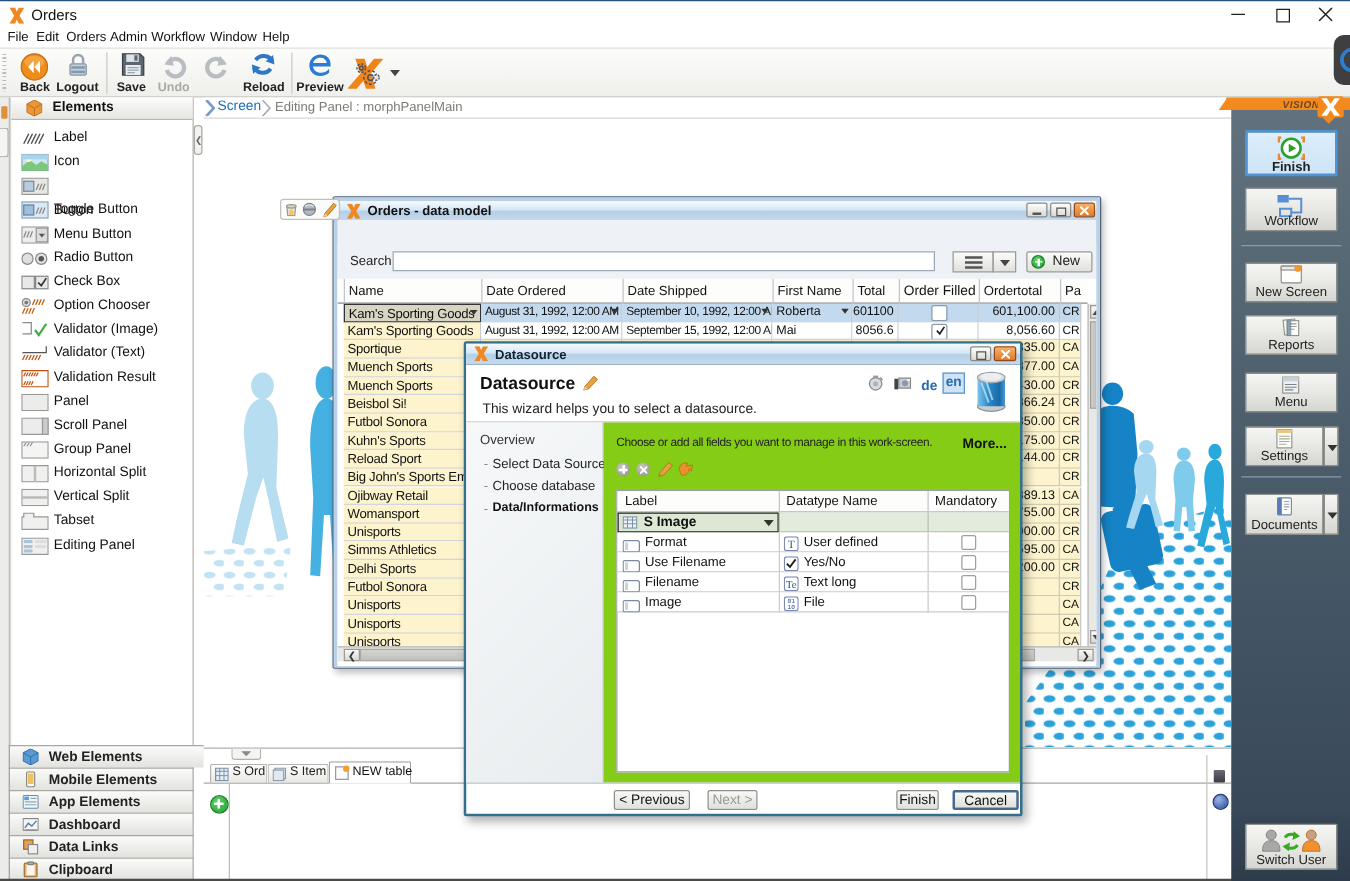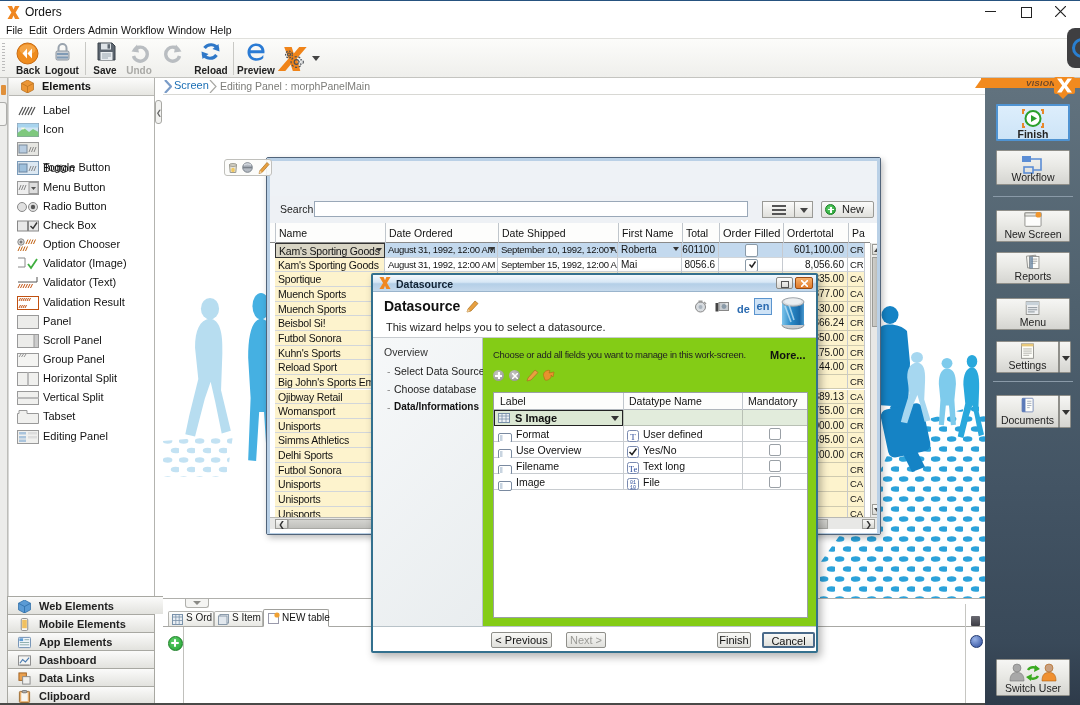--- a/index.html
+++ b/index.html
@@ -446,20 +446,37 @@
 <div class="abs" style="left:1057px;top:93px;width:0;height:0;border-top:6px solid #f28a1e;border-left:6px solid transparent;border-right:6px solid transparent;"></div>
 <svg class="abs" style="left:1056px;top:78px;" width="17" height="15" viewBox="0 0 17 15">
       <path d="M1 0.5 L5.5 0.5 L8.5 5 L11.5 0.5 L16 0.5 L10.8 7.5 L16 14.5 L11.5 14.5 L8.5 10 L5.5 14.5 L1 14.5 L6.2 7.5 Z" fill="#fff"></path>
     </svg>
 <div class="abs" style="left:1067px;top:28px;width:13px;height:40px;background:#3f3f41;border-radius:8px 0 0 8px;overflow:hidden;">
   <div class="abs" style="left:5px;top:10px;width:14px;height:14px;border-radius:50%;border:3px solid #2a7fd0;"></div>
 </div>
 
 <div class="abs" style="left:266px;top:157px;width:615px;height:378px;background:#eef2f6;border:1px solid #51647a;border-radius:2px;box-shadow:2px 3px 6px rgba(0,0,0,0.25);box-sizing:border-box;">
       <div class="abs" style="left:0;top:0;width:613px;height:376px;border:3px solid #b9d0e6;box-sizing:border-box;"></div>
+      <div class="abs" style="left:3px;top:3px;width:607px;height:15px;background:linear-gradient(#f4fafe,#d7e7f5 45%,#b4cfe7 55%,#c5d9ec);">
+        <svg class="abs" style="left:7px;top:1.5px;" width="12" height="12" viewBox="0 0 13 13">
+          <path d="M0.5 0 L5 0 L6.5 3.4 L8 0 L12.5 0 L8.6 6.5 L12.5 13 L8 13 L6.5 9.6 L5 13 L0.5 13 L4.4 6.5 Z" fill="#f08721"></path>
+        </svg>
+        <div class="abs bold" style="left:24px;top:2px;color:#111;font-size:10.5px;">Orders - data model</div>
+        <div class="abs" style="left:551px;top:1px;width:17px;height:12px;background:linear-gradient(#fdfdfc,#d8d8d4);border:1px solid #8a8a86;border-radius:2px;box-sizing:border-box;">
+          <div style="position:absolute;left:4px;top:7px;width:7px;height:2px;background:#555;"></div>
+        </div>
+        <div class="abs" style="left:570px;top:1px;width:17px;height:12px;background:linear-gradient(#fdfdfc,#d8d8d4);border:1px solid #8a8a86;border-radius:2px;box-sizing:border-box;">
+          <div style="position:absolute;left:4px;top:2.5px;width:6px;height:5px;border:1px solid #555;"></div>
+        </div>
+        <div class="abs" style="left:589px;top:1px;width:17px;height:12px;background:linear-gradient(#f6b06a,#e07a2a);border:1px solid #9a4a10;border-radius:2px;box-sizing:border-box;">
+          <svg style="position:absolute;left:4px;top:2px;" width="7" height="7" viewBox="0 0 7 7">
+            <path d="M0 0 L7 7 M7 0 L0 7" stroke="#fff" stroke-width="1.6"></path>
+          </svg>
+        </div>
+      </div>
       <div class="abs" style="left:3px;top:38px;width:607px;height:27px;background:#eef1f5;">
         <div class="abs" style="left:10px;top:7px;color:#222;font-size:10.5px;">Search</div>
         <div class="abs" style="left:44px;top:5px;width:434px;height:16px;background:#fff;border:1px solid #9aa8b8;box-sizing:border-box;"></div>
         <div class="abs" style="left:492px;top:5px;width:33px;height:17px;background:linear-gradient(#fbfbfa,#e0e0dc);border:1px solid #9a9a96;box-sizing:border-box;">
           <div style="position:absolute;left:9px;top:3px;width:14px;height:2px;background:#555;"></div>
           <div style="position:absolute;left:9px;top:7px;width:14px;height:2px;background:#555;"></div>
           <div style="position:absolute;left:9px;top:11px;width:14px;height:2px;background:#555;"></div>
         </div>
         <div class="abs" style="left:524px;top:5px;width:19px;height:17px;background:linear-gradient(#fbfbfa,#e0e0dc);border:1px solid #9a9a96;box-sizing:border-box;">
           <div style="position:absolute;left:5px;top:6px;width:0;height:0;border-left:4px solid transparent;border-right:4px solid transparent;border-top:5px solid #444;"></div>
@@ -835,21 +852,21 @@
             <div class="abs" style="left:149px;top:2px;color:#111;font-size:10.5px;">User defined</div>
             <div class="abs" style="left:129px;top:0;width:1px;height:16px;background:#c8ccd0;"></div>
             <div class="abs" style="left:248px;top:0;width:1px;height:16px;background:#c8ccd0;"></div>
             <div class="abs" style="left:275px;top:2px;width:12px;height:12px;background:#fff;border:1px solid #9aa0a6;border-radius:2px;box-sizing:border-box;"></div>
           </div>
           <div class="abs" style="left:0;top:49px;width:313px;height:16px;border-bottom:1px solid #c8ccd0;box-sizing:border-box;background:#fff;">
             <div class="abs" style="left:4px;top:3px;"><svg width="14" height="10" viewBox="0 0 14 10">
                 <rect x="0.5" y="0.5" width="13" height="9" rx="1.5" fill="#fff" stroke="#7a8aa0"></rect>
                 <rect x="2" y="2" width="2.5" height="6" fill="#c8d4e0"></rect>
               </svg></div>
-            <div class="abs" style="left:22px;top:2px;color:#111;font-size:10.5px;">Use Overview</div>
+            <div class="abs" style="left:22px;top:2px;color:#111;font-size:10.5px;">Use Filename</div>
             <div class="abs" style="left:133px;top:2px;"><svg width="12" height="12" viewBox="0 0 12 12">
                 <rect x="0.5" y="0.5" width="11" height="11" rx="2" fill="#fff" stroke="#7a8ab0"></rect>
                 <path d="M2.5 6 L5 8.5 L9.5 2.5" stroke="#222" stroke-width="1.5" fill="none"></path>
               </svg></div>
             <div class="abs" style="left:149px;top:2px;color:#111;font-size:10.5px;">Yes/No</div>
             <div class="abs" style="left:129px;top:0;width:1px;height:16px;background:#c8ccd0;"></div>
             <div class="abs" style="left:248px;top:0;width:1px;height:16px;background:#c8ccd0;"></div>
             <div class="abs" style="left:275px;top:2px;width:12px;height:12px;background:#fff;border:1px solid #9aa0a6;border-radius:2px;box-sizing:border-box;"></div>
           </div>
           <div class="abs" style="left:0;top:65px;width:313px;height:16px;border-bottom:1px solid #c8ccd0;box-sizing:border-box;background:#fff;">

